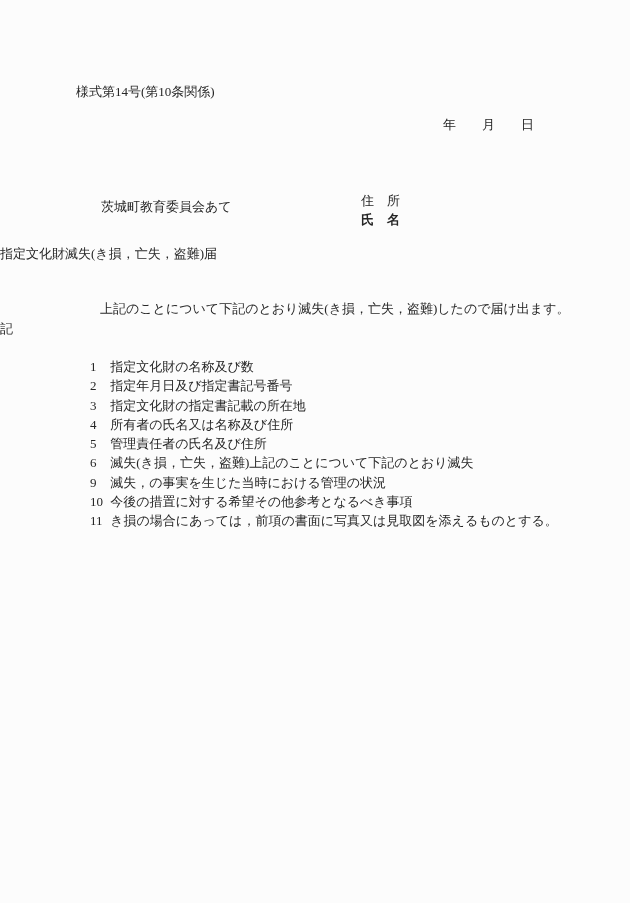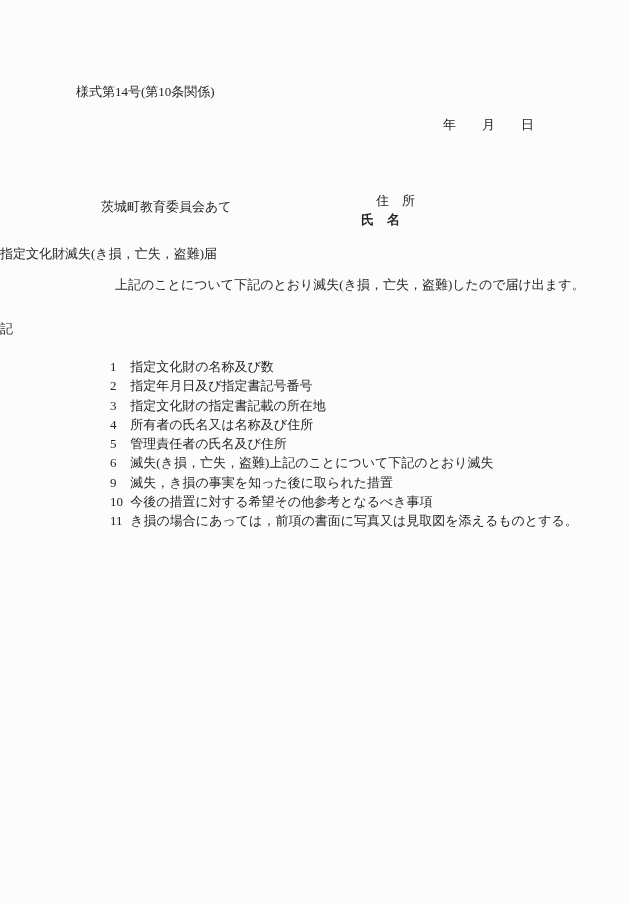--- a/index.html
+++ b/index.html
@@ -26,48 +26,47 @@
     left: 0;
     width: 100%;
     text-align: left;
   }
   .list {
     position: absolute;
     left: 90px;
     top: 357px;
     right: 31px;
     line-height: 19.3px;
-    margin-left: 20px;
   }
   .row {
     white-space: nowrap;
   }
   .row .no {
     display: inline-block;
     min-width: 17px;
   }
 </style>
 </head>
 <body>
 
 <div class="page">
 
   <div class="abs" style="left:76px; top:85px;">様式第14号(第10条関係)</div>
 
   <div class="abs" style="left:443px; top:118px;">年　　月　　日</div>
 
   <div class="abs" style="left:101px; top:156px;margin-top:44px;">茨城町教育委員会あて</div>
 
-  <div class="abs" style="left:376px; top:194px;">住　所</div>
+  <div class="abs" style="left:361px; top:194px;">住　所</div>
 
   <div class="abs" style="left:361px; top:213px;font-weight:bold;">氏　名</div>
 
   <div class="abs centered" style="top:247px;">指定文化財滅失(き損，亡失，盗難)届</div>
 
-  <div class="abs" style="left:100px; top:278px;margin-left:15px;">上記のことについて下記のとおり滅失(き損，亡失，盗難)したので届け出ます。</div>
+  <div class="abs" style="left:100px; top:302px;">上記のことについて下記のとおり滅失(き損，亡失，盗難)したので届け出ます。</div>
 
   <div class="abs centered" style="top:322px;">記</div>
 
   <div class="list">
 
       <div class="row">
         <span class="no">1</span>
         <span class="txt">指定文化財の名称及び数</span>
       </div>
 
@@ -93,21 +92,21 @@
 
       <div class="row">
         <span class="no">6</span>
         <span class="txt">滅失(き損，亡失，盗難)上記のことについて下記のとおり滅失</span>
       </div>
 
 
 
       <div class="row">
         <span class="no">9</span>
-        <span class="txt">滅失，き損の事実を知った後に取られた措置</span>
+        <span class="txt">滅失，の事実を生じた当時における管理の状況</span>
       </div>
 
       <div class="row">
         <span class="no">10</span>
         <span class="txt">今後の措置に対する希望その他参考となるべき事項</span>
       </div>
 
       <div class="row">
         <span class="no">11</span>
         <span class="txt">き損の場合にあっては，前項の書面に写真又は見取図を添えるものとする。</span>

